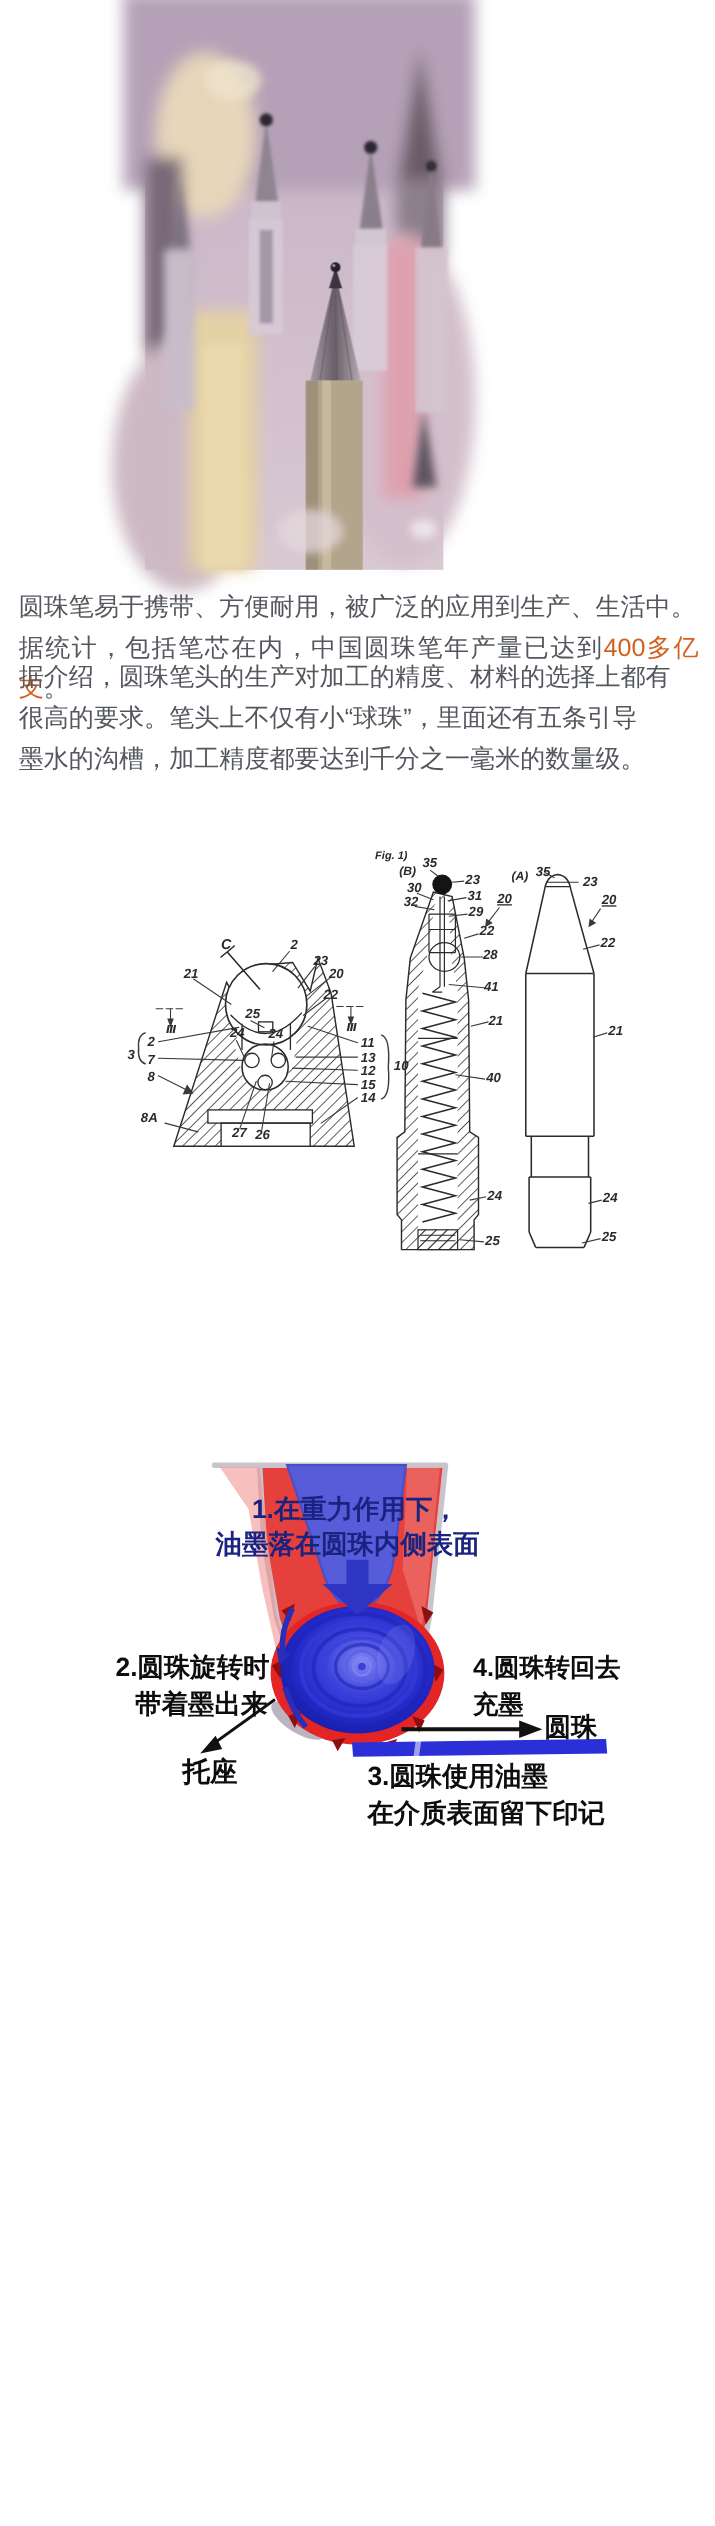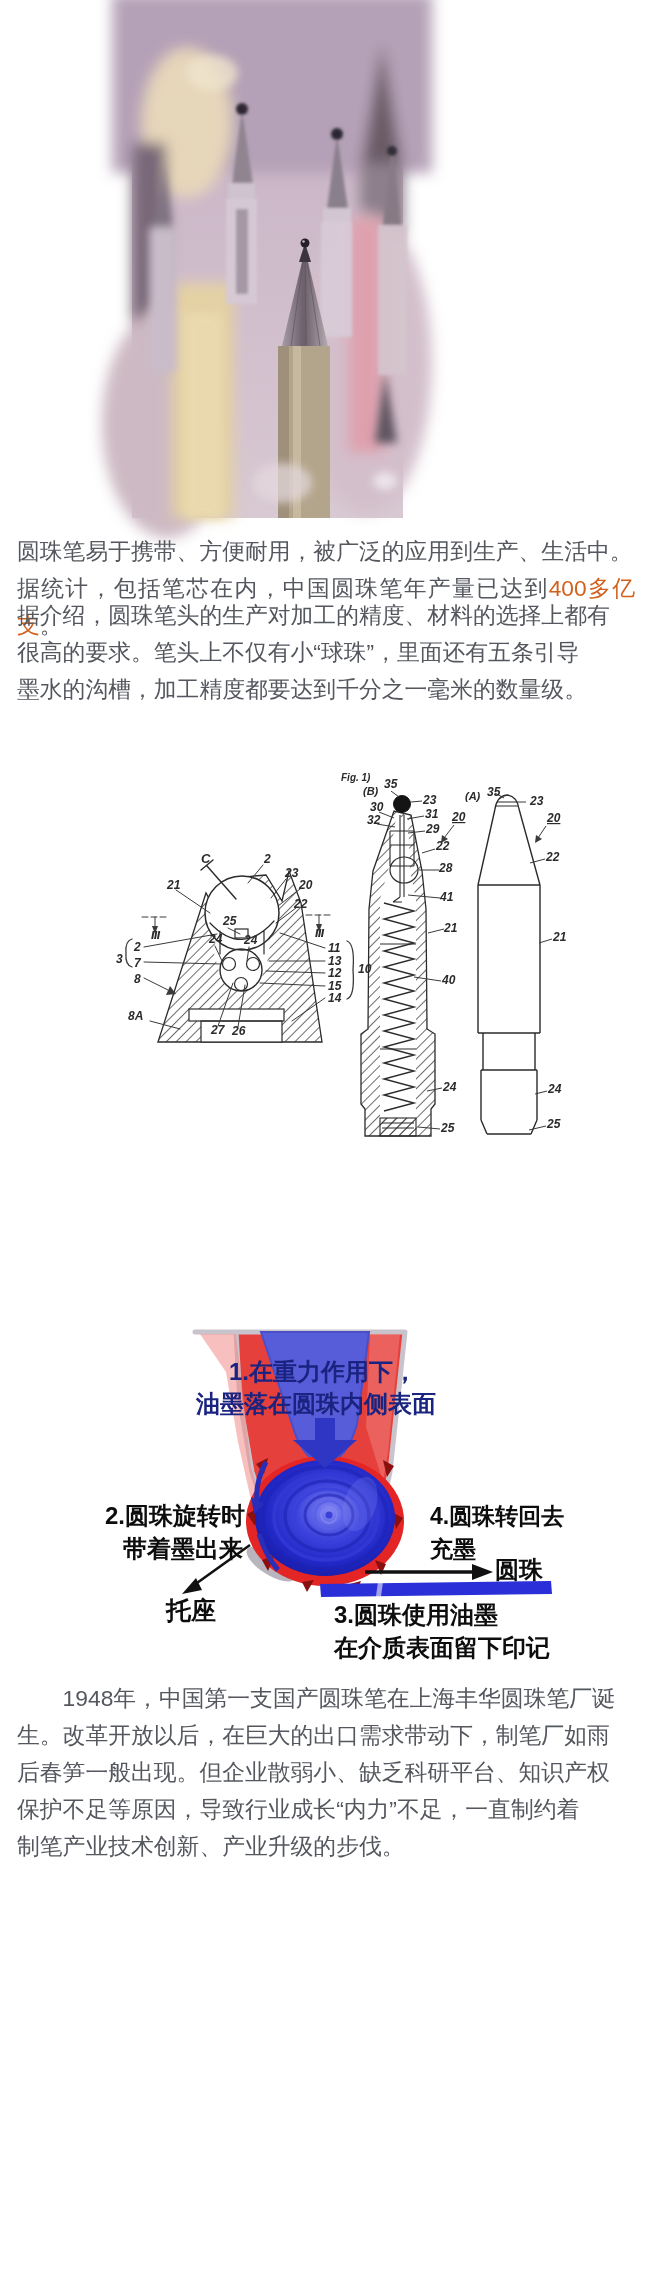--- a/index.html
+++ b/index.html
@@ -301,19 +301,14 @@
           <text x="352" y="192" fill="#0d0d0d" font-size="23" font-family="&quot;Liberation Sans&quot;,&quot;DejaVu Sans&quot;,sans-serif" text-anchor="start" font-weight="700">4.圆珠转回去</text>
           <text x="352" y="225" fill="#0d0d0d" font-size="23" font-family="&quot;Liberation Sans&quot;,&quot;DejaVu Sans&quot;,sans-serif" text-anchor="start" font-weight="700">充墨</text>
           <text x="88" y="287" fill="#0d0d0d" font-size="25" font-family="&quot;Liberation Sans&quot;,&quot;DejaVu Sans&quot;,sans-serif" text-anchor="start" font-weight="700">托座</text>
           <text x="417" y="246" fill="#0d0d0d" font-size="24" font-family="&quot;Liberation Sans&quot;,&quot;DejaVu Sans&quot;,sans-serif" text-anchor="start" font-weight="700">圆珠</text>
           <text x="256" y="291" fill="#0d0d0d" font-size="24" font-family="&quot;Liberation Sans&quot;,&quot;DejaVu Sans&quot;,sans-serif" text-anchor="start" font-weight="700">3.圆珠使用油墨</text>
           <text x="256" y="324" fill="#0d0d0d" font-size="24" font-family="&quot;Liberation Sans&quot;,&quot;DejaVu Sans&quot;,sans-serif" text-anchor="start" font-weight="700">在介质表面留下印记</text>
         </g>
     </svg>
   </div>
 
-  <div class="para" style="top:1680px;">　　1948年，中国第一支国产圆珠笔在上海丰华圆珠笔厂诞
-生。改革开放以后，在巨大的出口需求带动下，制笔厂如雨
-后春笋一般出现。但企业散弱小、缺乏科研平台、知识产权
-保护不足等原因，导致行业成长“内力”不足，一直制约着
-制笔产业技术创新、产业升级的步伐。</div>
 
 </div>
 
 </body></html>

